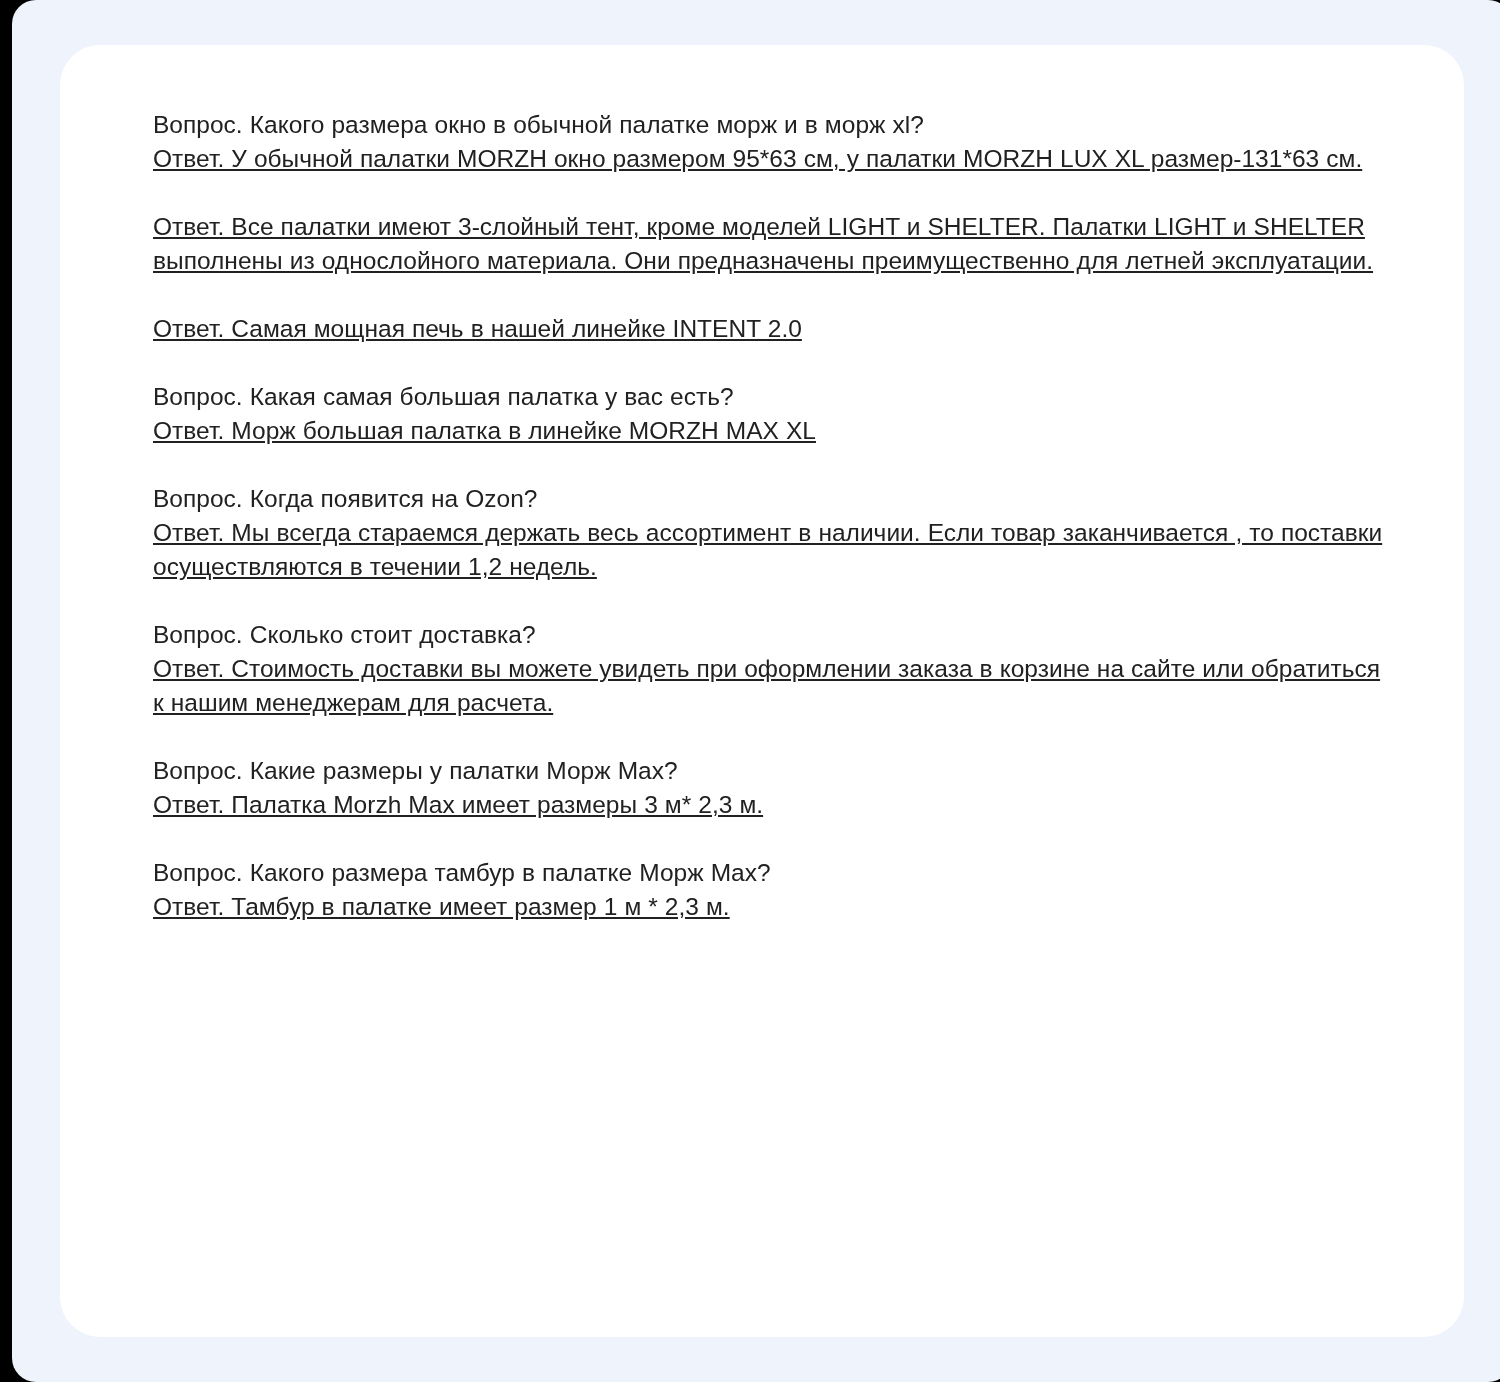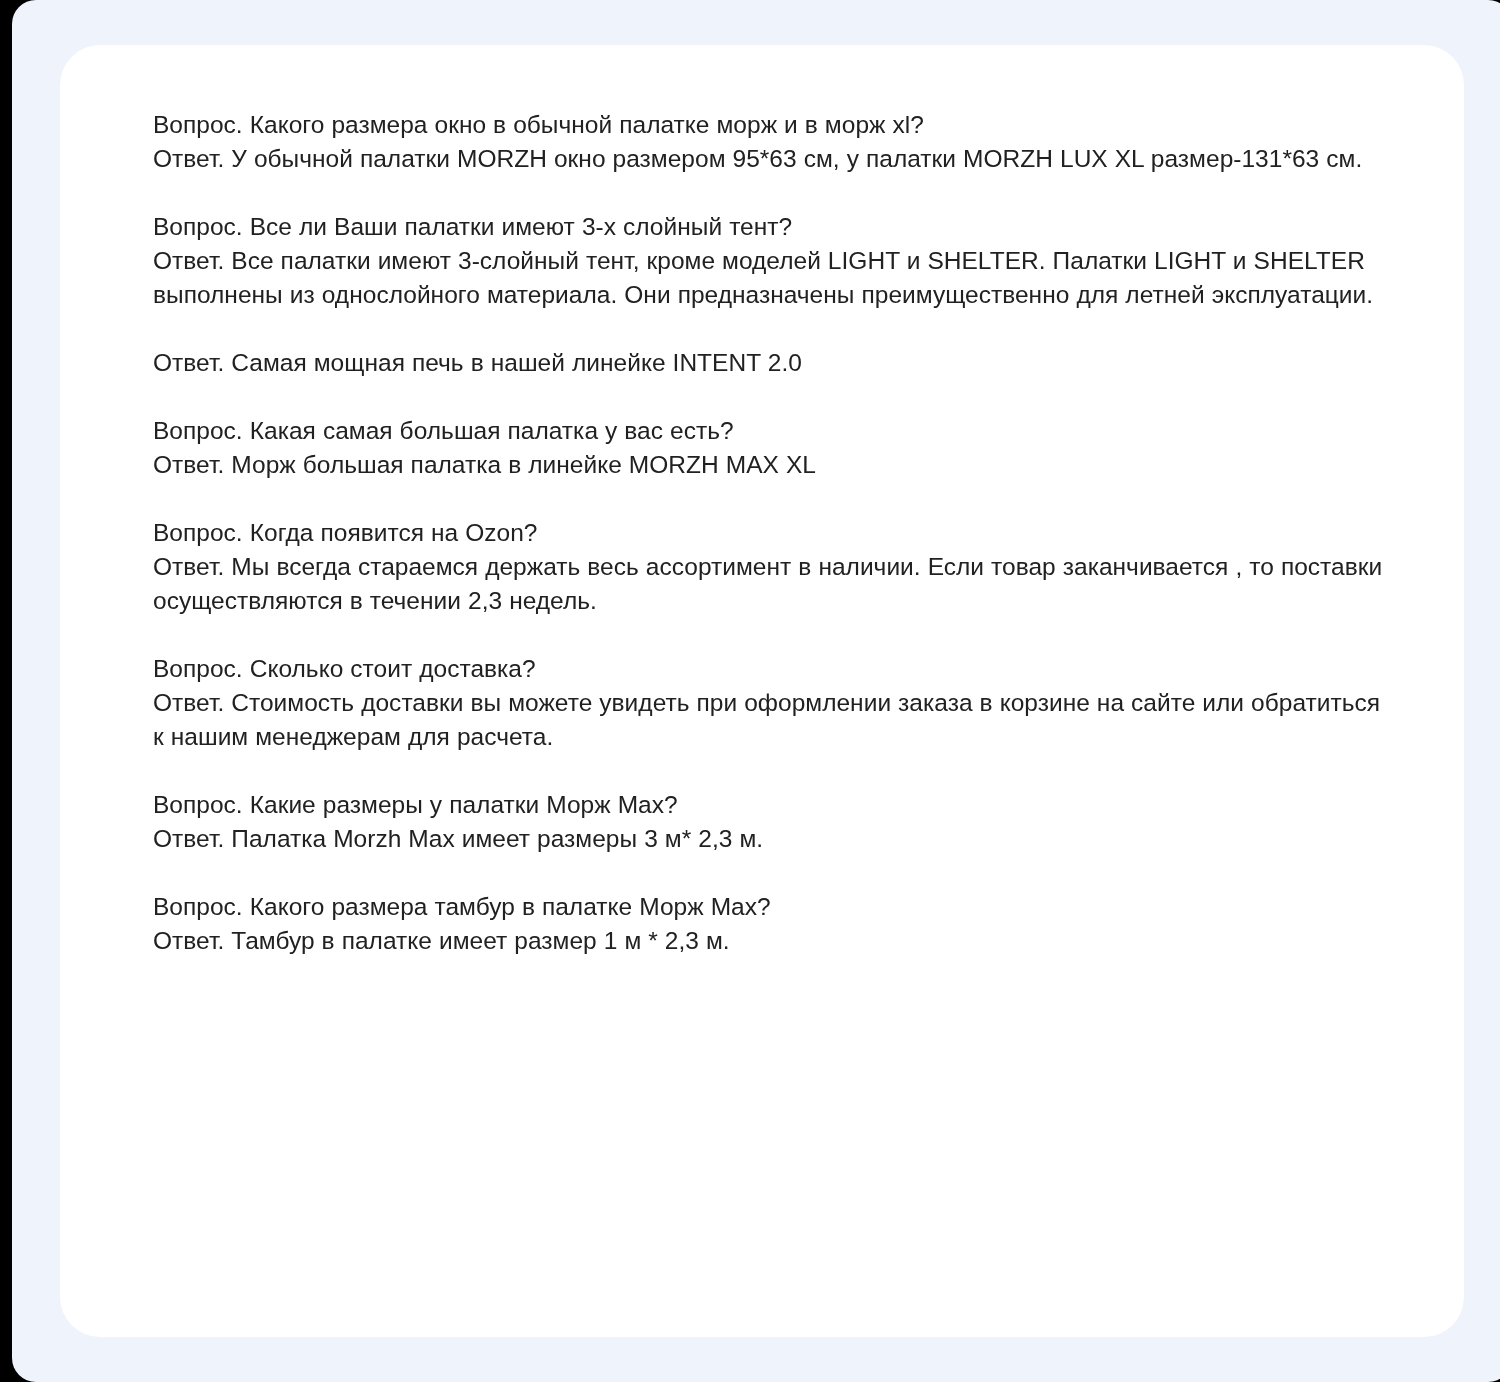--- a/index.html
+++ b/index.html
@@ -63,51 +63,51 @@
     word-spacing: 0.2px;
     text-align: left;
     white-space: normal;
   }
 
   .faq-question {
     margin: 0;
   }
   .faq-answer {
     margin: 0;
+    text-decoration: underline;
   }
 </style>
 </head>
 <body>
 
 <div id="outer-frame">
   <div id="faq-card">
     <div id="faq-list">
 
       <div class="faq-entry">
         <p class="faq-line faq-question">Вопрос. Какого размера окно в обычной палатке морж и в морж xl?</p>
         <p class="faq-line faq-answer">Ответ. У обычной палатки MORZH окно размером 95*63 см, у палатки MORZH LUX XL размер-131*63 см.</p>
       </div>
 
       <div class="faq-entry">
-        <p class="faq-line faq-question">Вопрос. Все ли Ваши палатки имеют 3-х слойный тент?</p>
         <p class="faq-line faq-answer">Ответ. Все палатки имеют 3-слойный тент, кроме моделей LIGHT и SHELTER. Палатки LIGHT и SHELTER выполнены из однослойного материала. Они предназначены преимущественно для летней эксплуатации.</p>
       </div>
 
       <div class="faq-entry">
         <p class="faq-line faq-answer">Ответ. Самая мощная печь в нашей линейке INTENT 2.0</p>
       </div>
 
       <div class="faq-entry">
         <p class="faq-line faq-question">Вопрос. Какая самая большая палатка у вас есть?</p>
         <p class="faq-line faq-answer">Ответ. Морж большая палатка в линейке MORZH MAX XL</p>
       </div>
 
       <div class="faq-entry">
         <p class="faq-line faq-question">Вопрос. Когда появится на Ozon?</p>
-        <p class="faq-line faq-answer">Ответ. Мы всегда стараемся держать весь ассортимент в наличии. Если товар заканчивается , то поставки осуществляются в течении 2,3 недель.</p>
+        <p class="faq-line faq-answer">Ответ. Мы всегда стараемся держать весь ассортимент в наличии. Если товар заканчивается , то поставки осуществляются в течении 1,2 недель.</p>
       </div>
 
       <div class="faq-entry">
         <p class="faq-line faq-question">Вопрос. Сколько стоит доставка?</p>
         <p class="faq-line faq-answer">Ответ. Стоимость доставки вы можете увидеть при оформлении заказа в корзине на сайте или обратиться к нашим менеджерам для расчета.</p>
       </div>
 
 
       <div class="faq-entry">
         <p class="faq-line faq-question">Вопрос. Какие размеры у палатки Морж Max?</p>

